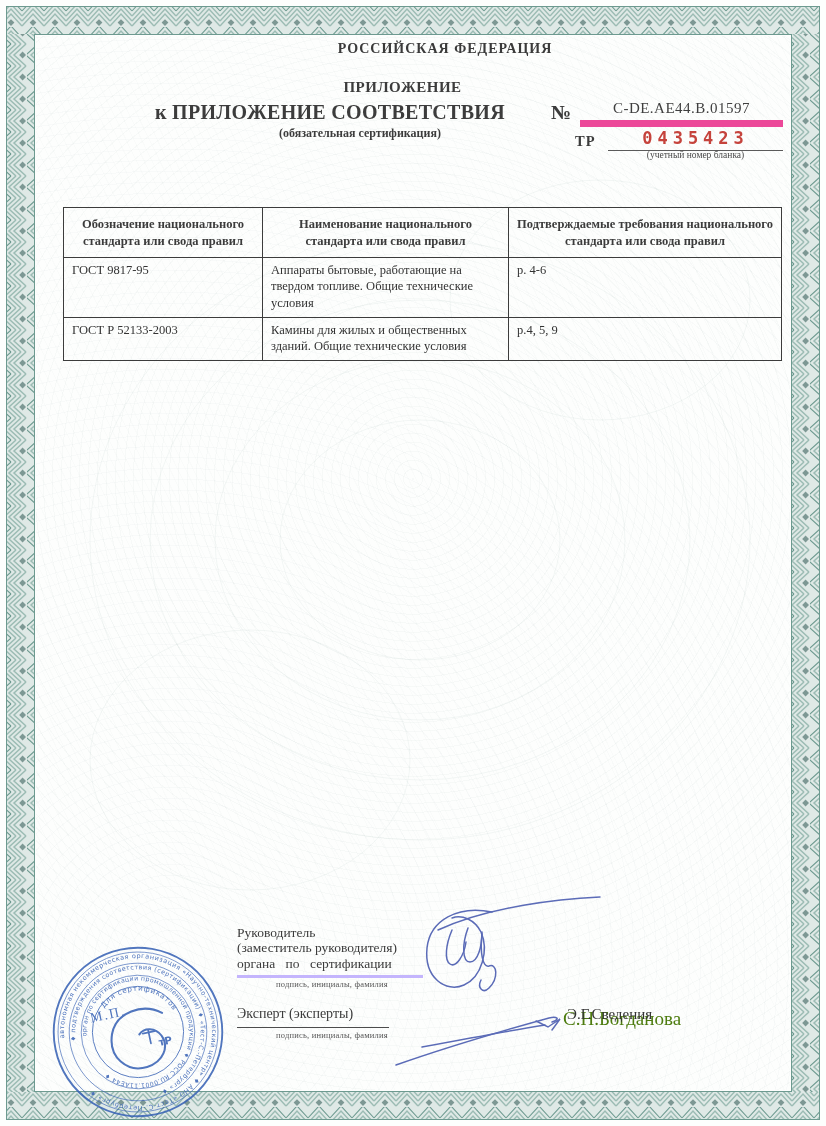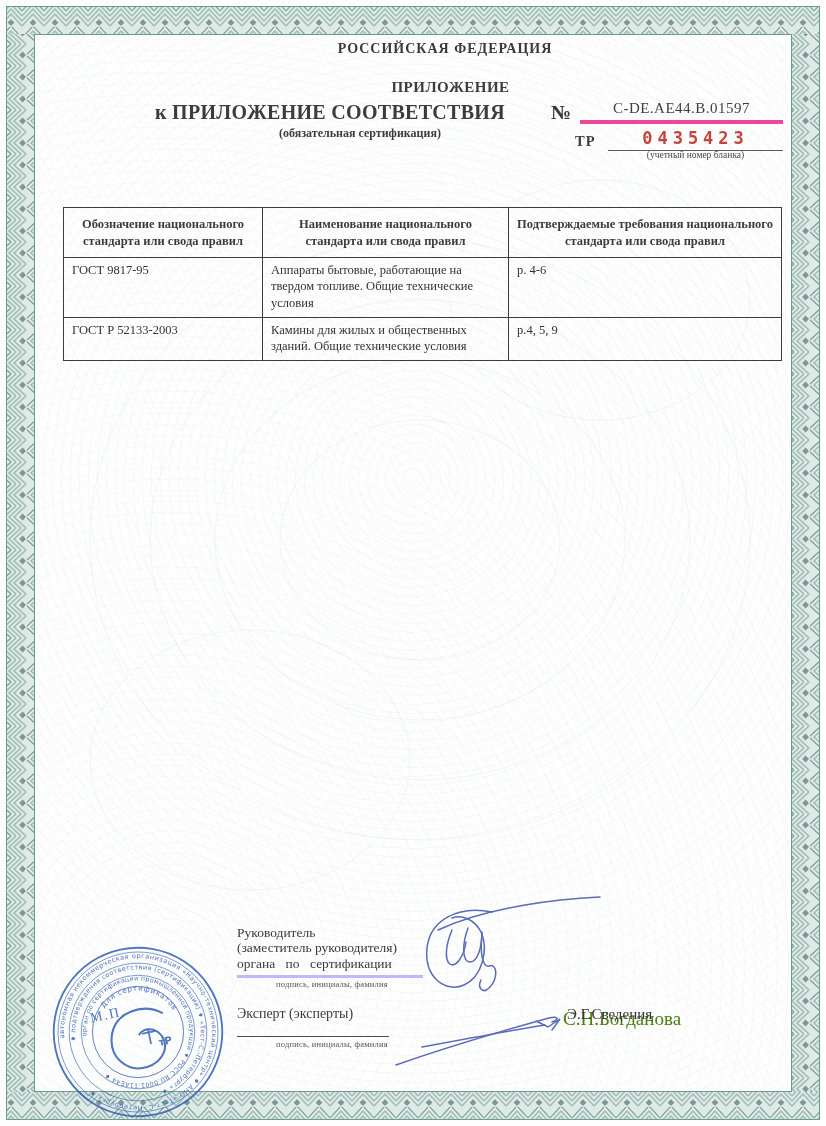--- a/index.html
+++ b/index.html
@@ -15,44 +15,44 @@
       repeating-radial-gradient(circle at 50% 42%, rgba(140,165,158,0.055) 0 1px, transparent 1px 9px),
       repeating-radial-gradient(circle at 18% 88%, rgba(140,160,170,0.045) 0 1px, transparent 1px 11px),
       repeating-linear-gradient(64deg, rgba(150,170,165,0.035) 0 1px, transparent 1px 7px);
     pointer-events:none;
   }
   .abs{position:absolute;}
   .center{text-align:center;}
   .b{font-weight:bold;}
 
   .country{left:36px;top:41px;width:818px;font-size:14px;letter-spacing:1px;color:#3a3a3a;}
-  .appendix{left:36px;top:79px;width:733px;font-size:15px;letter-spacing:0.5px;margin-left:48px;}
+  .appendix{left:36px;top:79px;width:733px;font-size:15px;letter-spacing:0.5px;}
   .certline{left:155px;top:101px;font-size:20px;letter-spacing:0.3px;white-space:nowrap;}
   .numsign{left:551px;top:101px;font-size:20px;}
   .certnum{left:580px;top:100px;width:203px;font-size:15px;letter-spacing:0.5px;
-           border-bottom:4px solid #ec4899;padding-bottom:3px;color:#3f3f3f;}
+           border-bottom:7px solid #ec4899;padding-bottom:3px;color:#3f3f3f;}
   .mandnote{left:120px;top:126px;width:480px;font-size:12px;}
   .trlabel{left:575px;top:133px;font-size:14.5px;letter-spacing:1px;}
   .blanknum{left:608px;top:128px;width:175px;font-family:"DejaVu Sans Mono",monospace;
             font-weight:bold;font-size:17px;letter-spacing:5px;color:#c5433c;
             border-bottom:1px solid #5a5a5a;padding-bottom:2px;}
   .blankcap{left:608px;top:150px;width:175px;font-size:9.5px;color:#4a4a4a;}
   .intro{left:36px;top:169px;width:754px;font-size:13px;line-height:1.22;}
 
   table.std{position:absolute;left:63px;top:207px;border-collapse:collapse;table-layout:fixed;}
   table.std th,table.std td{border:1.4px solid #3c3c3c;font-size:12.5px;line-height:1.3;}
   table.std th{font-weight:bold;text-align:center;vertical-align:middle;padding:5px 8px;height:39px;}
   table.std td{vertical-align:top;text-align:left;padding:4px 8px 6px 8px;color:#333;}
   .c1{width:199px;} .c2{width:246px;} .c3{width:273px;}
 
   .rolehead{left:237px;top:925px;width:186px;font-size:13.5px;line-height:1.14;color:#3b3b3b;}
   .rolehead .ul{display:block;border-bottom:3px solid #c4b5fd;padding-bottom:4px;word-spacing:7px;}
   .sigcap{font-size:8.5px;color:#555;letter-spacing:0.2px;margin-top:2px;margin-left:39px;}
   .roleexp{left:237px;top:1006px;width:152px;font-size:14px;color:#3b3b3b;}
-  .roleexp .ul{display:block;border-bottom:1px solid #4c4c4c;padding-bottom:14px;}
+  .roleexp .ul{display:block;border-bottom:1px solid #4c4c4c;padding-bottom:5px;}
   .name1{left:563px;top:1008px;font-size:19px;color:#4d7c0f;}
   .name2{left:567px;top:1006px;font-size:15px;color:#333;}
 
   .overlay{position:absolute;left:0;top:0;pointer-events:none;}
   .stampwrap{position:absolute;left:52px;top:946px;width:172px;height:172px;
              transform:rotate(-12deg);opacity:0.88;}
   .stamptext{font-family:"DejaVu Sans",sans-serif;fill:#3a64b6;}
 </style>
 </head>
 <body>

